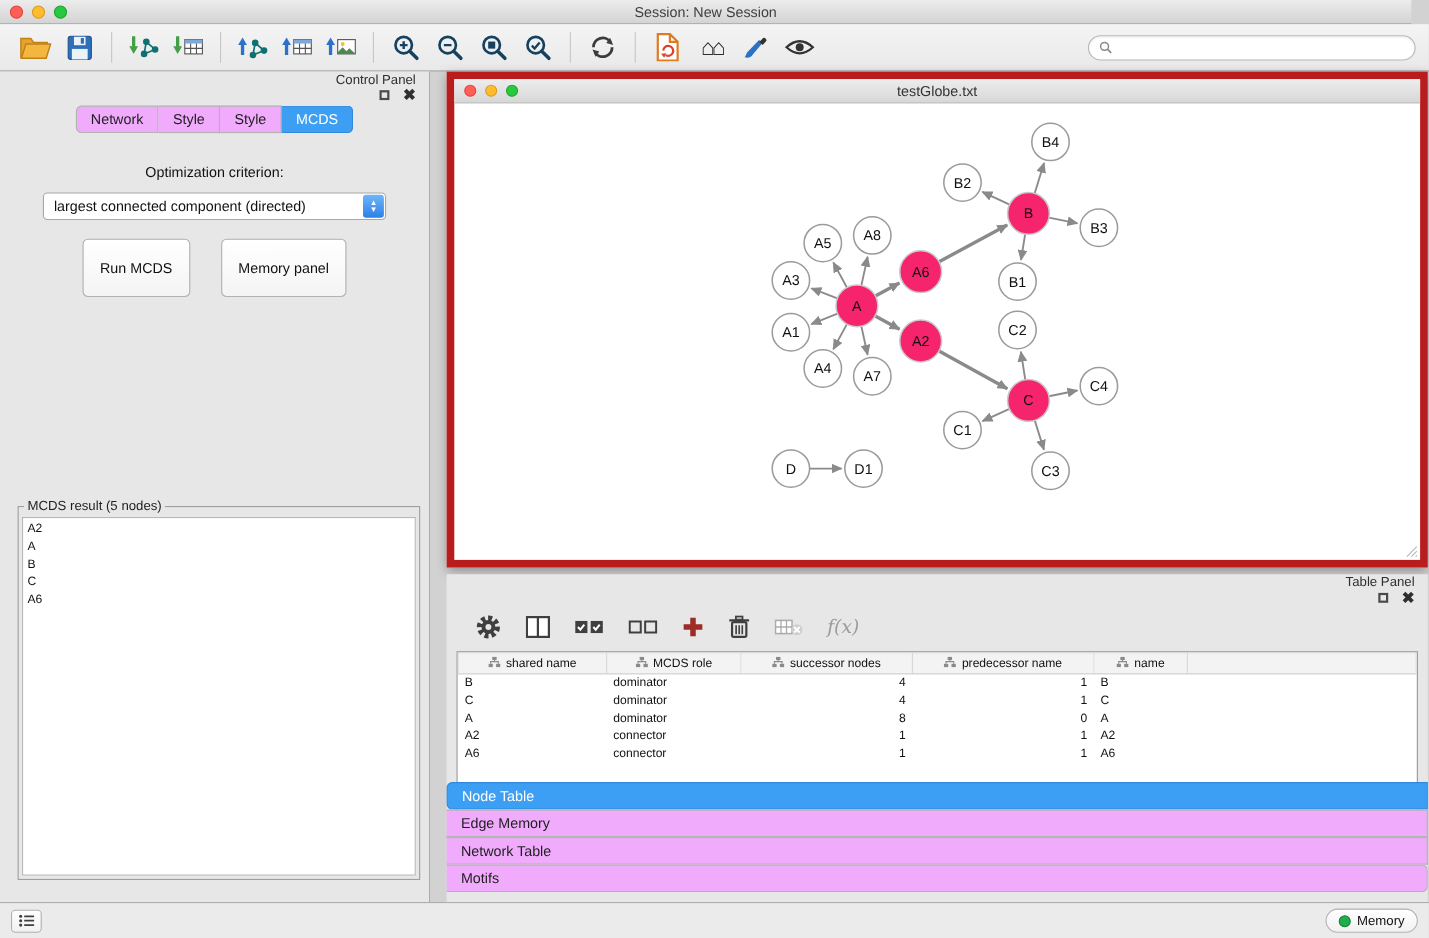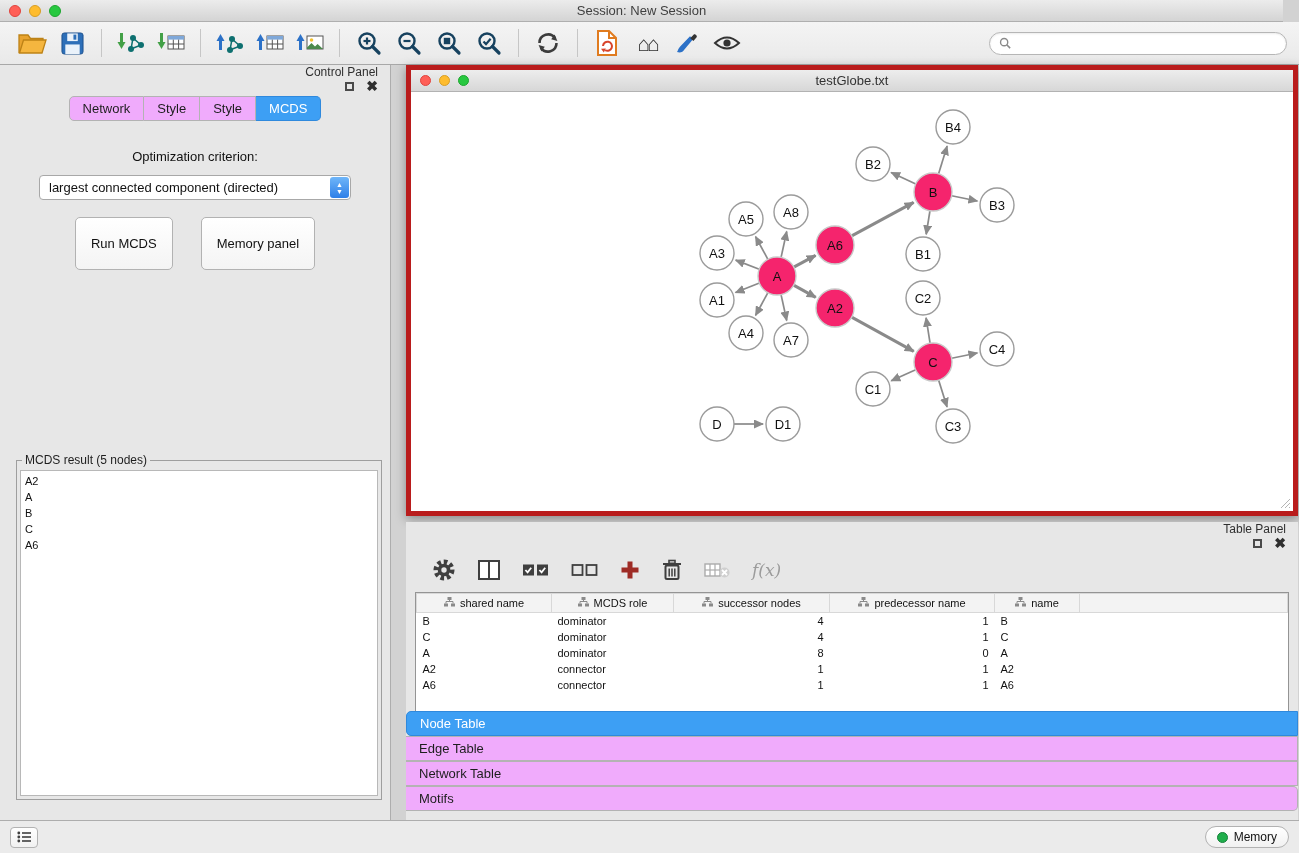--- a/index.html
+++ b/index.html
@@ -63,21 +63,21 @@
     font-family:"Liberation Sans", sans-serif; cursor:default; }
   .result-box { position:absolute; left:16px; width:366px; top:388px; bottom:20px;
     border:1px solid #9E9E9E; padding:3px; margin:0; }
   .result-box legend { font-size:12px; color:#1E1E1E; padding:0 3px; margin-left:2px; }
   .result-list { width:100%; height:100%; background:#FFFFFF; border:1px solid #B8B8B8;
     font-size:11px; color:#111; padding:2px 4px; overflow:hidden; }
   .result-item { line-height:16px; }
 
   
   .network-window { position:absolute; left:406px; top:0; width:892px; height:451px;
-    background:#FFFFFF; border:5px solid #b91c1c; box-shadow:0 3px 10px rgba(0,0,0,.35); }
+    background:#FFFFFF; border:7px solid #b91c1c; box-shadow:0 3px 10px rgba(0,0,0,.35); }
   .nw-titlebar { height:22px; background:linear-gradient(#EDEDED,#D7D7D7);
     border-bottom:1px solid #B2B2B2; position:relative; }
   .nw-titlebar .title { text-align:center; line-height:21px; font-size:13px; color:#333; }
   .nw-canvas { position:absolute; top:23px; left:1px; right:1px; bottom:1px; background:#FFFFFF; }
   .resize-grip { position:absolute; right:1px; bottom:1px; }
 
   
   .table-panel { position:absolute; left:406px; top:457px; width:892px; height:298px;
     background:#E7E7E7; }
   .tp-toolbar { height:40px; margin:2px 8px 0; display:flex; align-items:center;
@@ -603,21 +603,21 @@
                 <td class="num">1</td>
                 <td class="num">1</td>
                 <td>A6</td>
                 <td></td>
               </tr>
             </tbody>
           </table>
       </div>
       <div class="tp-tabs seg-tabs" id="tp-tabs">
           <span class="seg-tab active">Node Table</span>
-          <span class="seg-tab">Edge Table</span>
+          <span class="seg-tab">Edge Memory</span>
           <span class="seg-tab">Network Table</span>
           <span class="seg-tab">Motifs</span>
         </div>
     </div>
   </div>
 
   <div class="statusbar">
     <span class="list-btn">
       <svg width="15" height="12" viewBox="0 0 15 12">
         <circle cx="1.8" cy="2" r="1.4" fill="#3F3F3F"></circle>

